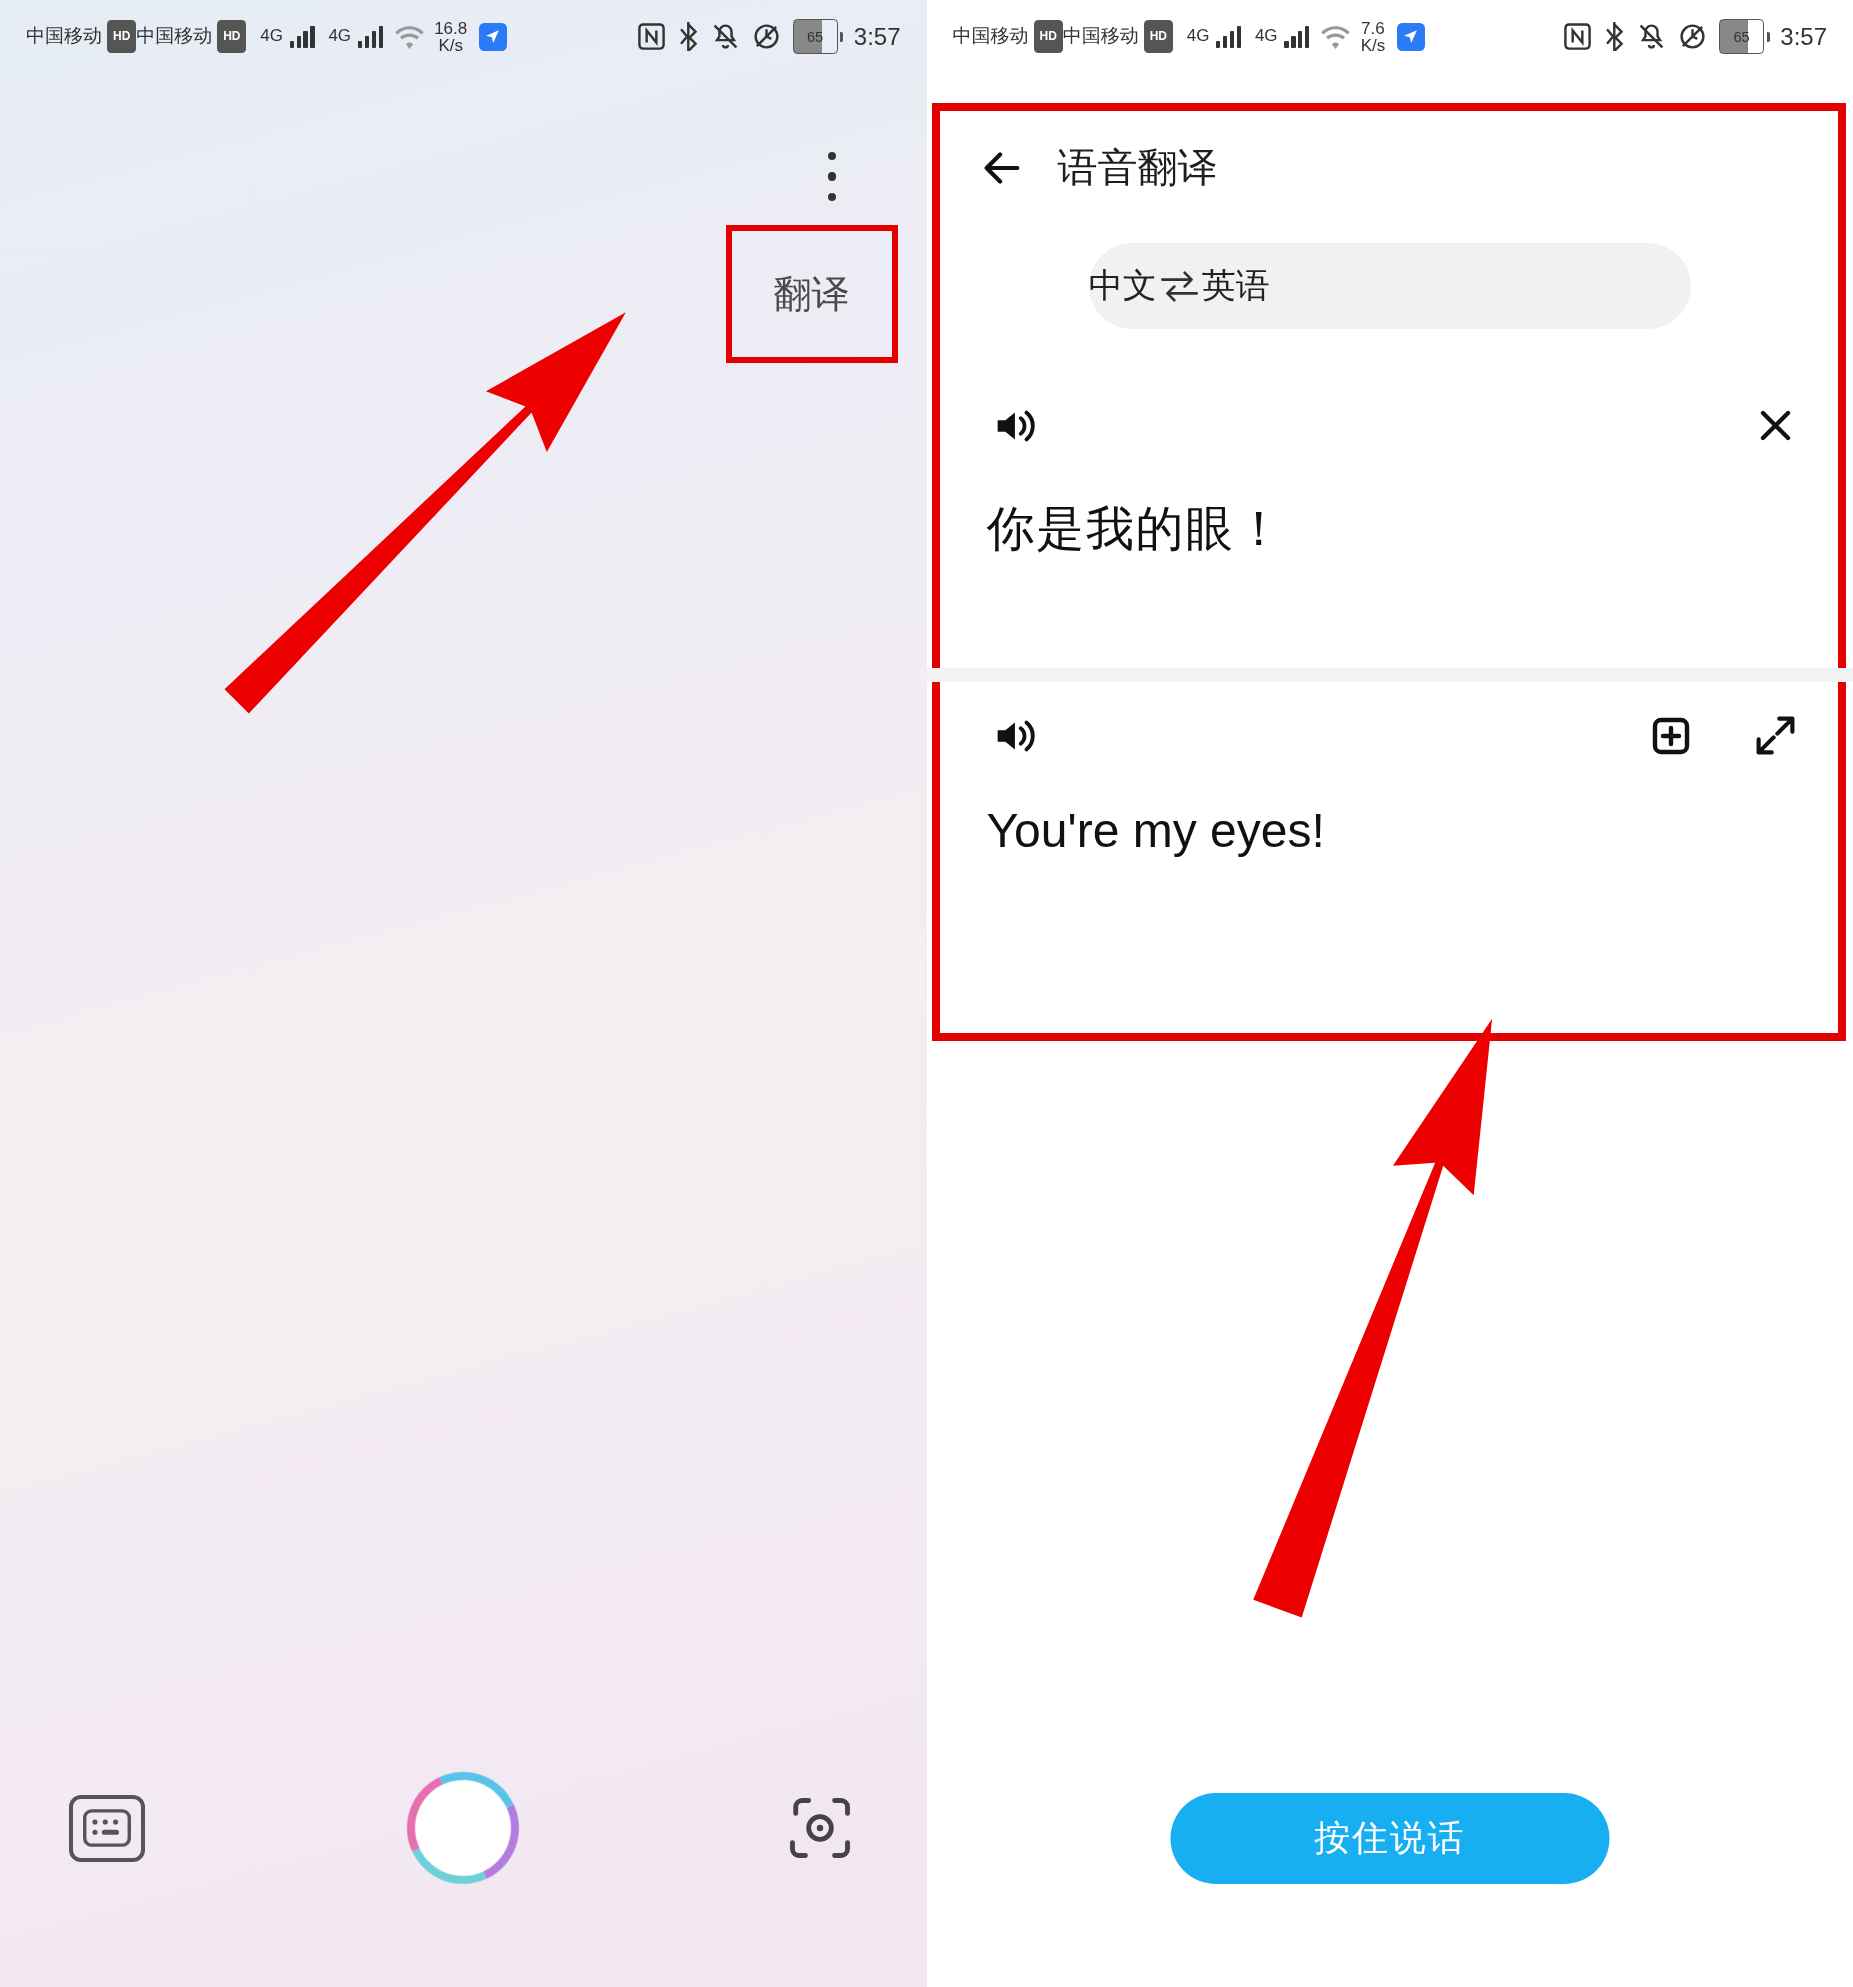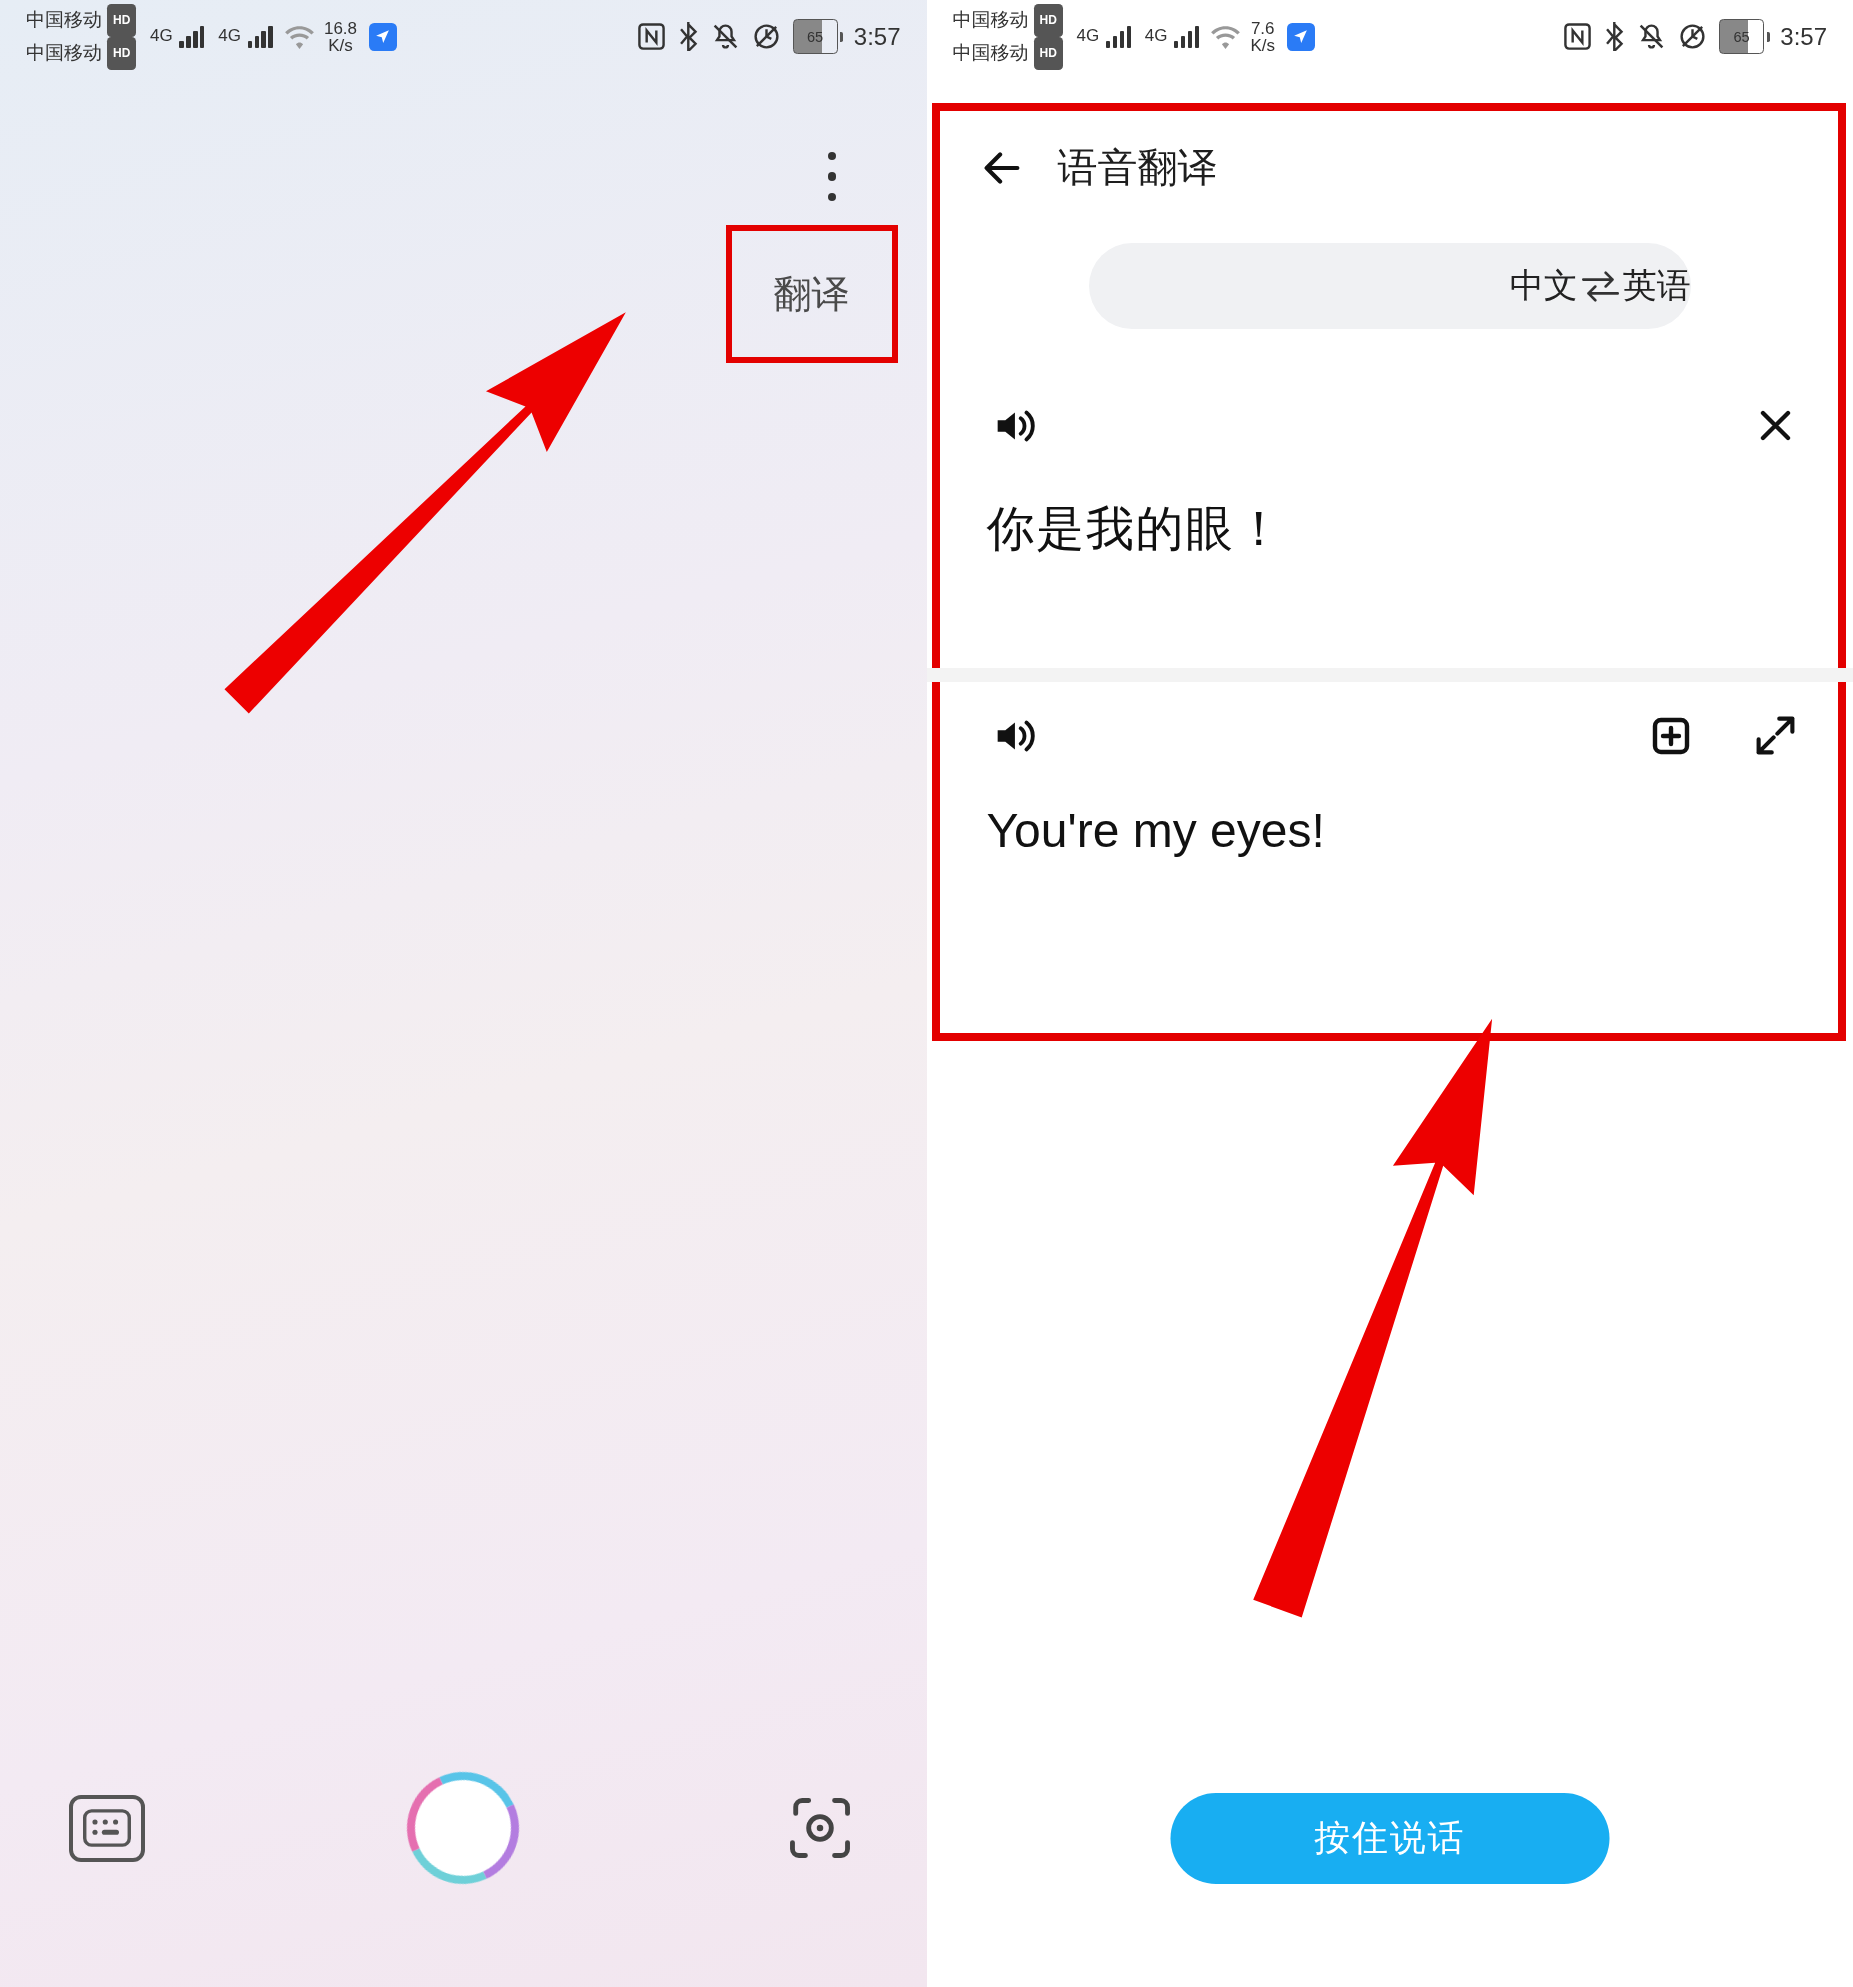--- a/index.html
+++ b/index.html
@@ -22,21 +22,21 @@
     display: flex;
     align-items: center;
     justify-content: space-between;
     padding: 8.6px 26px 0 26px;
     font-size: 22.4px;
     color: #333;
   }
   .status-left, .status-right { display: flex; align-items: center; }
   .carrier-block {
     display: flex;
-    flex-direction: column;
+    flex-direction: row;
     line-height: 1.1;
     font-size: 19px;
     font-weight: 500;
   }
   .carrier-row { display: flex; align-items: center; gap: 5.2px; }
   .hd-badge {
     display: inline-flex; align-items: center; justify-content: center;
     width: 29px; height: 33px; border-radius: 4.3px;
     background: #555; color: #fff; font-size: 12px; font-weight: 700;
   }
@@ -115,21 +115,21 @@
   }
   .vt-header {
     position:absolute; top:120px; left:11px; right:0; height:95px;
     display:flex; align-items:center; gap:26px; padding: 0 34px;
   }
   .back-arrow { width:60px; height:60px; display:flex; align-items:center; justify-content:center; }
   .vt-title { font-size:40px; color:#1e1e1e; font-weight:500; }
   .lang-pill {
     position:absolute; top:243px; left:50%; transform:translateX(-50%);
     width: 602px; height: 86px; background:#f0f1f3; border-radius: 43px;
-    display:flex; align-items:center; justify-content:flex-end;
+    display:flex; align-items:center; justify-content:flex-start;
     font-size:34px; color:#222;
   }
   .swap-icon { display:flex; flex-direction:column; gap:3.4px; }
   .src-block, .tgt-block {
     position:absolute; left:8px; right:0; padding: 0 52px;
   }
   .src-block { top: 387px; }
   .row-icons { display:flex; align-items:center; justify-content:space-between; height:77px; }
   .speak-icon, .close-x, .copy-plus, .expand-icon {
     width:52px; height:52px; display:flex; align-items:center; justify-content:center;

